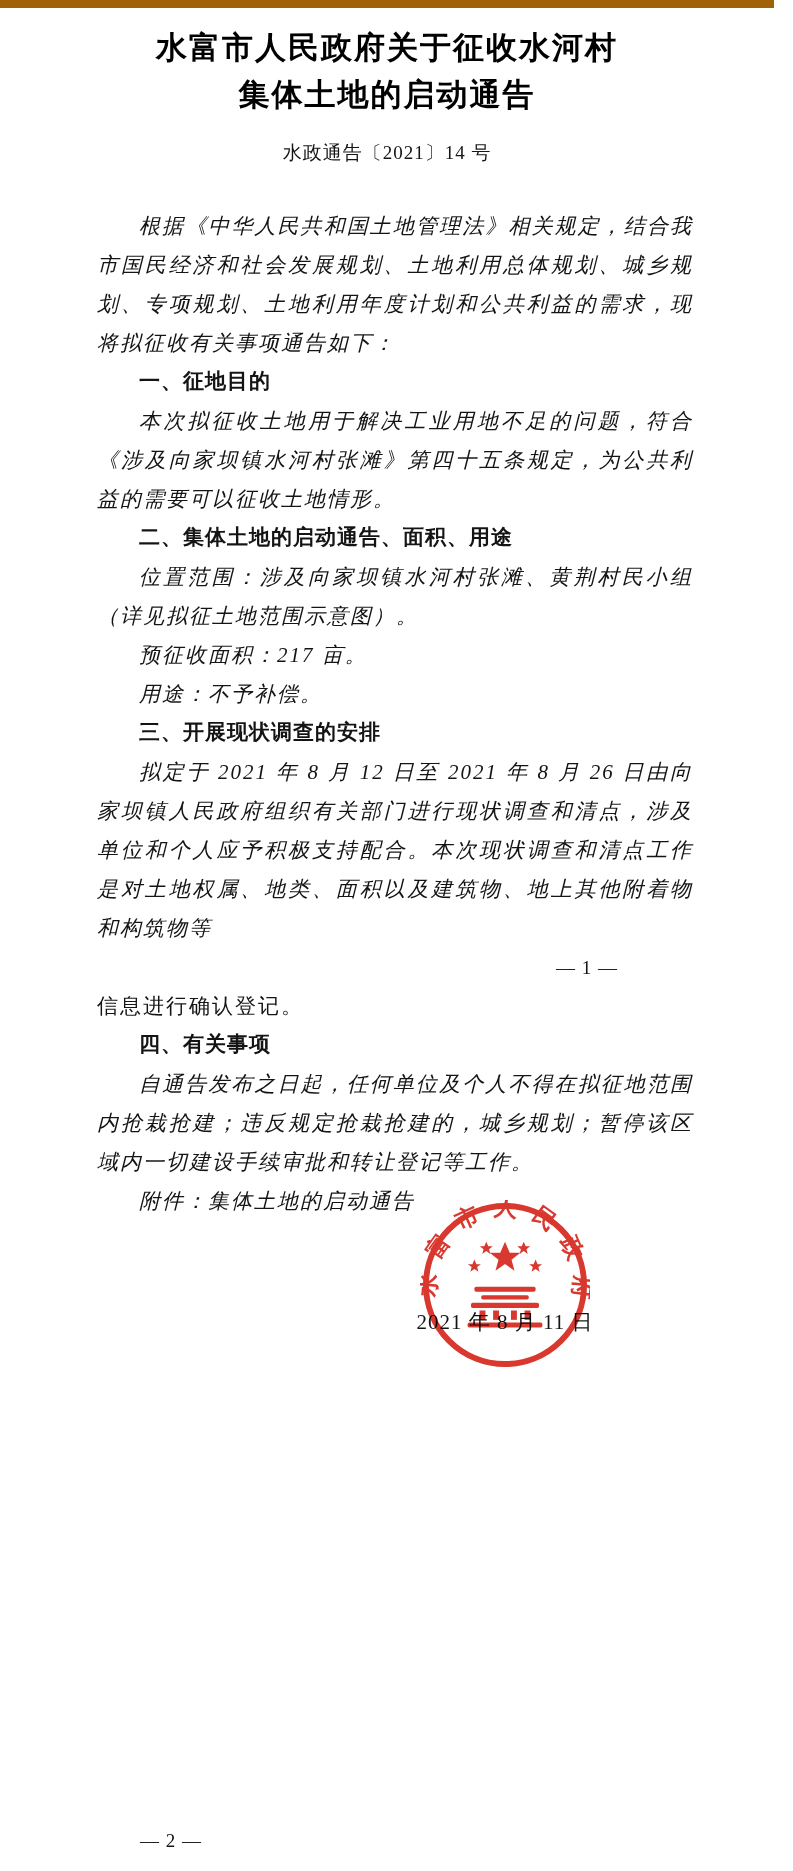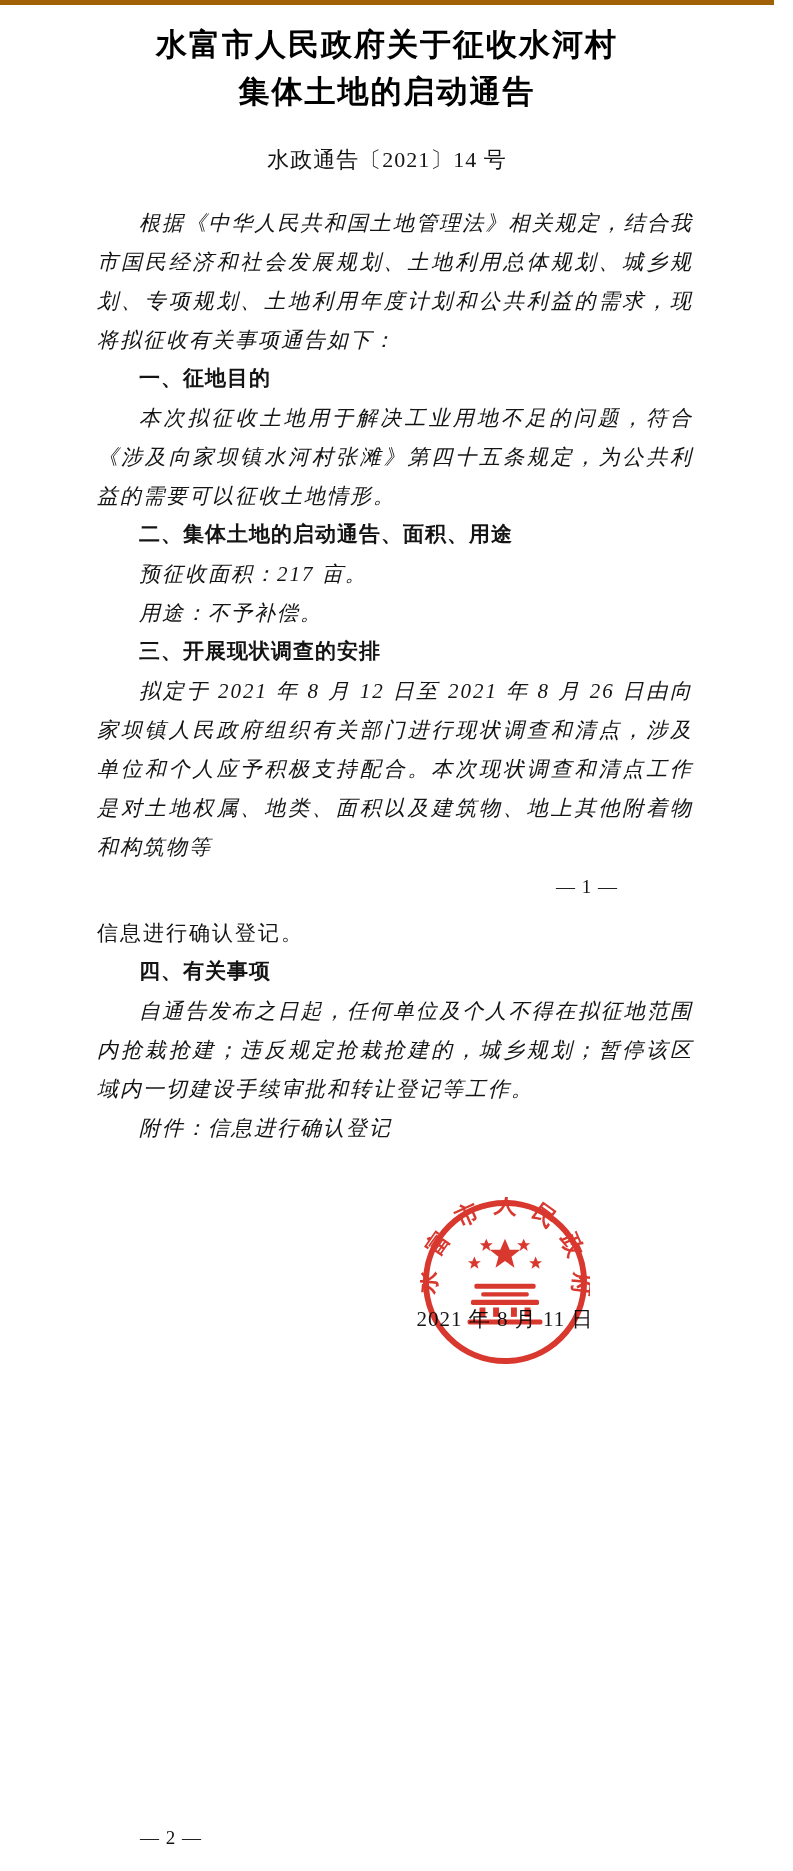--- a/index.html
+++ b/index.html
@@ -2,55 +2,55 @@
 <html><head>
 <meta charset="utf-8">
 <style>
   * { margin: 0; padding: 0; box-sizing: border-box; }
   html, body { background: #ffffff; }
   .page {
     position: relative;
     width: 774px;
     height: 1871px;
     background: #ffffff;
-    border-top: 5px solid #a16207;
+    border-top: 8px solid #a16207;
     font-family: "Liberation Serif", "DejaVu Serif", serif;
     color: #141414;
     overflow: hidden;
     padding-left: 20px;
   }
   .doc-title {
     position: absolute;
     top: 16px; left: 0; width: 100%;
     text-align: center;
     font-size: 31px;
     line-height: 47px;
     font-weight: bold;
     letter-spacing: 2px;
     color: #000;
   }
   .doc-number {
     position: absolute;
-    top: 140px; left: 0; width: 100%;
+    top: 132px; left: 0; width: 100%;
     text-align: center;
-    font-size: 22px;
+    font-size: 19px;
     letter-spacing: 1px;
   }
   .body-text {
     position: absolute;
     top: 199px; left: 97px;
     width: 596px;
     font-size: 21px;
     line-height: 39px;
     letter-spacing: 2px;
     text-align: justify;
     text-justify: inter-character;
   }
   .para { text-indent: 2em; font-style: italic; }
-  .para-cont { text-indent: 0; margin-top: 8px; }
+  .para-cont { text-indent: 0; margin-top: 0; }
   .heading {
     text-indent: 2em;
     font-weight: bold;
     font-family: Liberation Mono, monospace;
     letter-spacing: 1px;
   }
   .page-num-inline {
     text-align: right;
     text-indent: 0;
     padding-right: 75px;
@@ -92,29 +92,30 @@
     <div>集体土地的启动通告</div>
   </div>
 
   <div class="doc-number">水政通告〔2021〕14 号</div>
 
   <div class="body-text">
     <p class="para">根据《中华人民共和国土地管理法》相关规定，结合我市国民经济和社会发展规划、土地利用总体规划、城乡规划、专项规划、土地利用年度计划和公共利益的需求，现将拟征收有关事项通告如下：</p>
     <p class="heading">一、征地目的</p>
     <p class="para">本次拟征收土地用于解决工业用地不足的问题，符合《涉及向家坝镇水河村张滩》第四十五条规定，为公共利益的需要可以征收土地情形。</p>
     <p class="heading">二、集体土地的启动通告、面积、用途</p>
+    <p class="para">位置范围：涉及向家坝镇水河村张滩、黄荆村民小组（详见拟征土地范围示意图）。</p>
     <p class="para">预征收面积：217 亩。</p>
     <p class="para">用途：不予补偿。</p>
     <p class="heading">三、开展现状调查的安排</p>
     <p class="para">拟定于 2021 年 8 月 12 日至 2021 年 8 月 26 日由向家坝镇人民政府组织有关部门进行现状调查和清点，涉及单位和个人应予积极支持配合。本次现状调查和清点工作是对土地权属、地类、面积以及建筑物、地上其他附着物和构筑物等</p>
     <p class="page-num-inline">— 1 —</p>
     <p class="para-cont">信息进行确认登记。</p>
     <p class="heading">四、有关事项</p>
     <p class="para">自通告发布之日起，任何单位及个人不得在拟征地范围内抢栽抢建；违反规定抢栽抢建的，城乡规划；暂停该区域内一切建设手续审批和转让登记等工作。</p>
-    <p class="para">附件：信息进行确认登记</p>
+    <p class="para">附件：集体土地的启动通告</p>
   </div>
 
   <div class="issue-date">2021 年 8 月 11 日</div>
 
   <svg class="seal" viewBox="0 0 200 200" aria-hidden="true">
     <defs>
       <path id="sealArc" d="M 28,138 A 81.4,81.4 0 1 1 172,138" fill="none"></path>
       <path id="star" d="M0,-10 L2.94,-3.09 L9.51,-3.09 L4.05,1.18 L5.88,8.09 L0,3.82 L-5.88,8.09 L-4.05,1.18 L-9.51,-3.09 L-2.94,-3.09 Z"></path>
     </defs>
     <circle cx="100" cy="100" r="93" fill="none" stroke="#d5281e" stroke-width="7"></circle>

